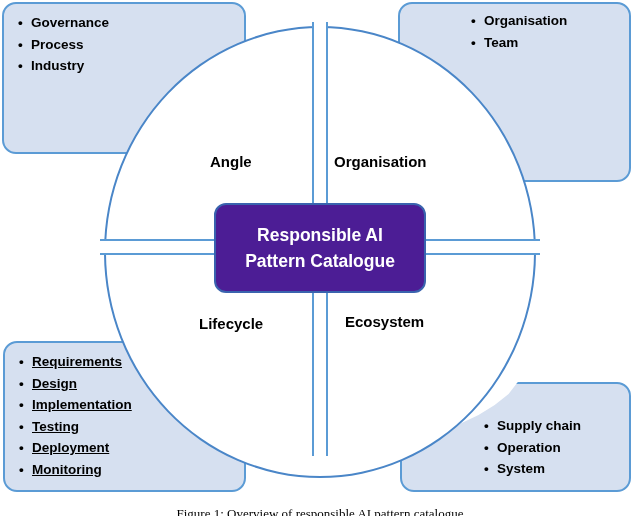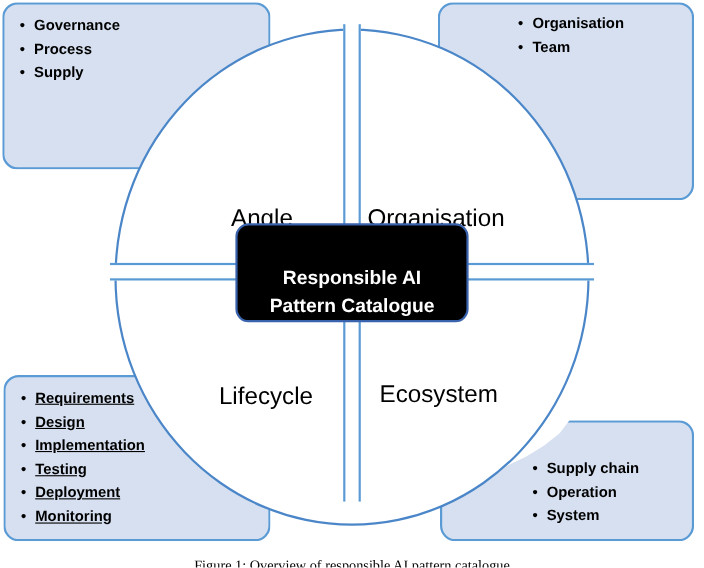--- a/index.html
+++ b/index.html
@@ -128,46 +128,45 @@
     left: 100px; top: 239px;
     width: 440px; height: 16px;
     border-top: 2px solid #5B9BD5;
     border-bottom: 2px solid #5B9BD5;
     box-sizing: border-box;
   }
 
   
   .quad-label {
     position: absolute;
-    font-size: 22px;
-    font-weight: normal;
+    font-size: 15px;
+    font-weight: bold;
     color: #000000;
     white-space: nowrap;
     z-index: 4;
-    margin-top: 32px;
   }
   #label-angle        { left: 210px; top: 153px; }
   #label-stakeholders { left: 334px; top: 153px; }
   #label-lifecycle    { left: 199px; top: 315px; }
   #label-ecosystem    { left: 345px; top: 313px; }
 
   
   #center-box {
     position: absolute;
     left: 214px; top: 203px;
     width: 212px; height: 90px;
-    background: #000000;
+    background: #4c1d95;
     border: 2px solid #3A63AE;
     border-radius: 12px;
     box-sizing: border-box;
     z-index: 5;
     display: flex;
     flex-direction: column;
     align-items: center;
-    justify-content: flex-end;
+    justify-content: center;
   }
   #center-box .ctitle {
     color: #ffffff;
     font-size: 17.5px;
     font-weight: bold;
     line-height: 26px;
     white-space: nowrap;
     text-align: center;
   }
 
@@ -187,21 +186,21 @@
 </style>
 </head>
 <body>
 
 <div id="figure">
 
   <div class="corner-box" id="box-governance">
     <ul>
       <li>Governance</li>
       <li>Process</li>
-      <li>Supply</li>
+      <li>Industry</li>
     </ul>
   </div>
 
   <div class="corner-box" id="box-stakeholders">
     <ul>
       <li>Organisation</li>
       <li>Team</li>
     </ul>
   </div>
 

